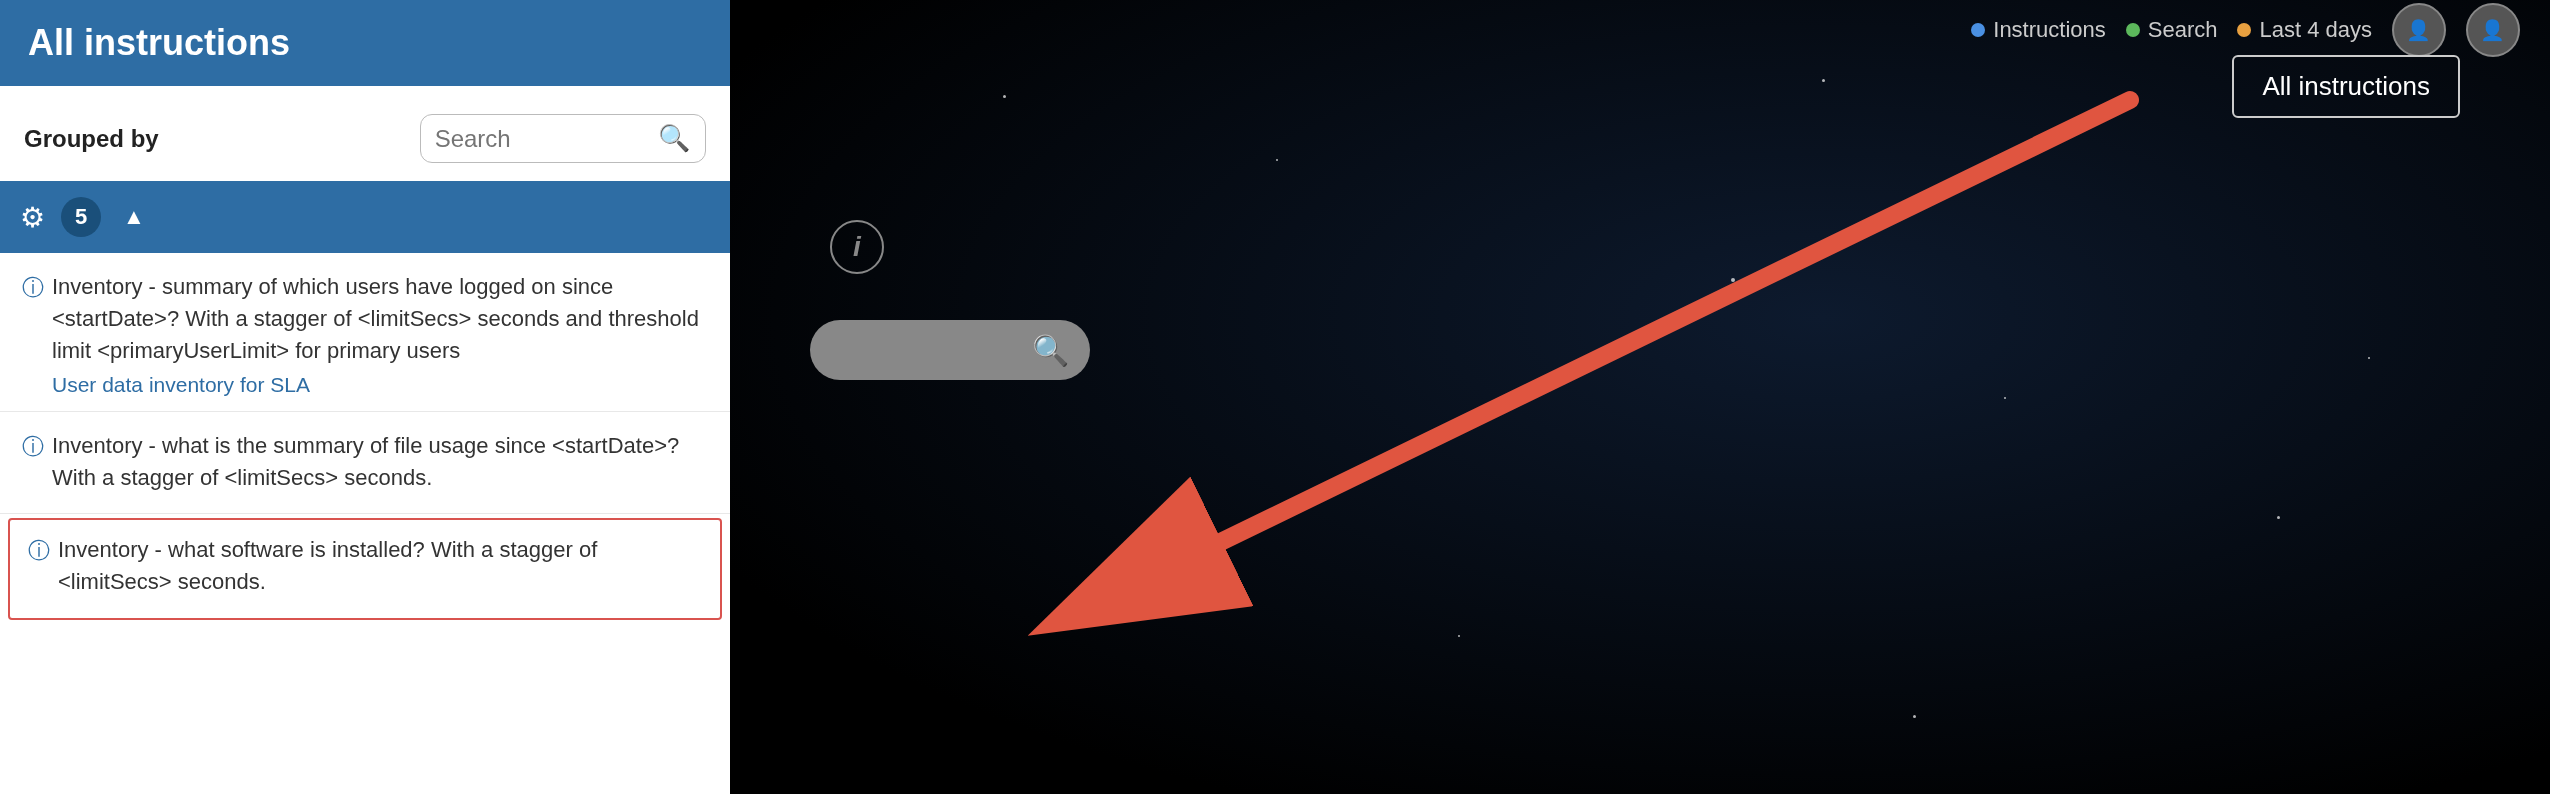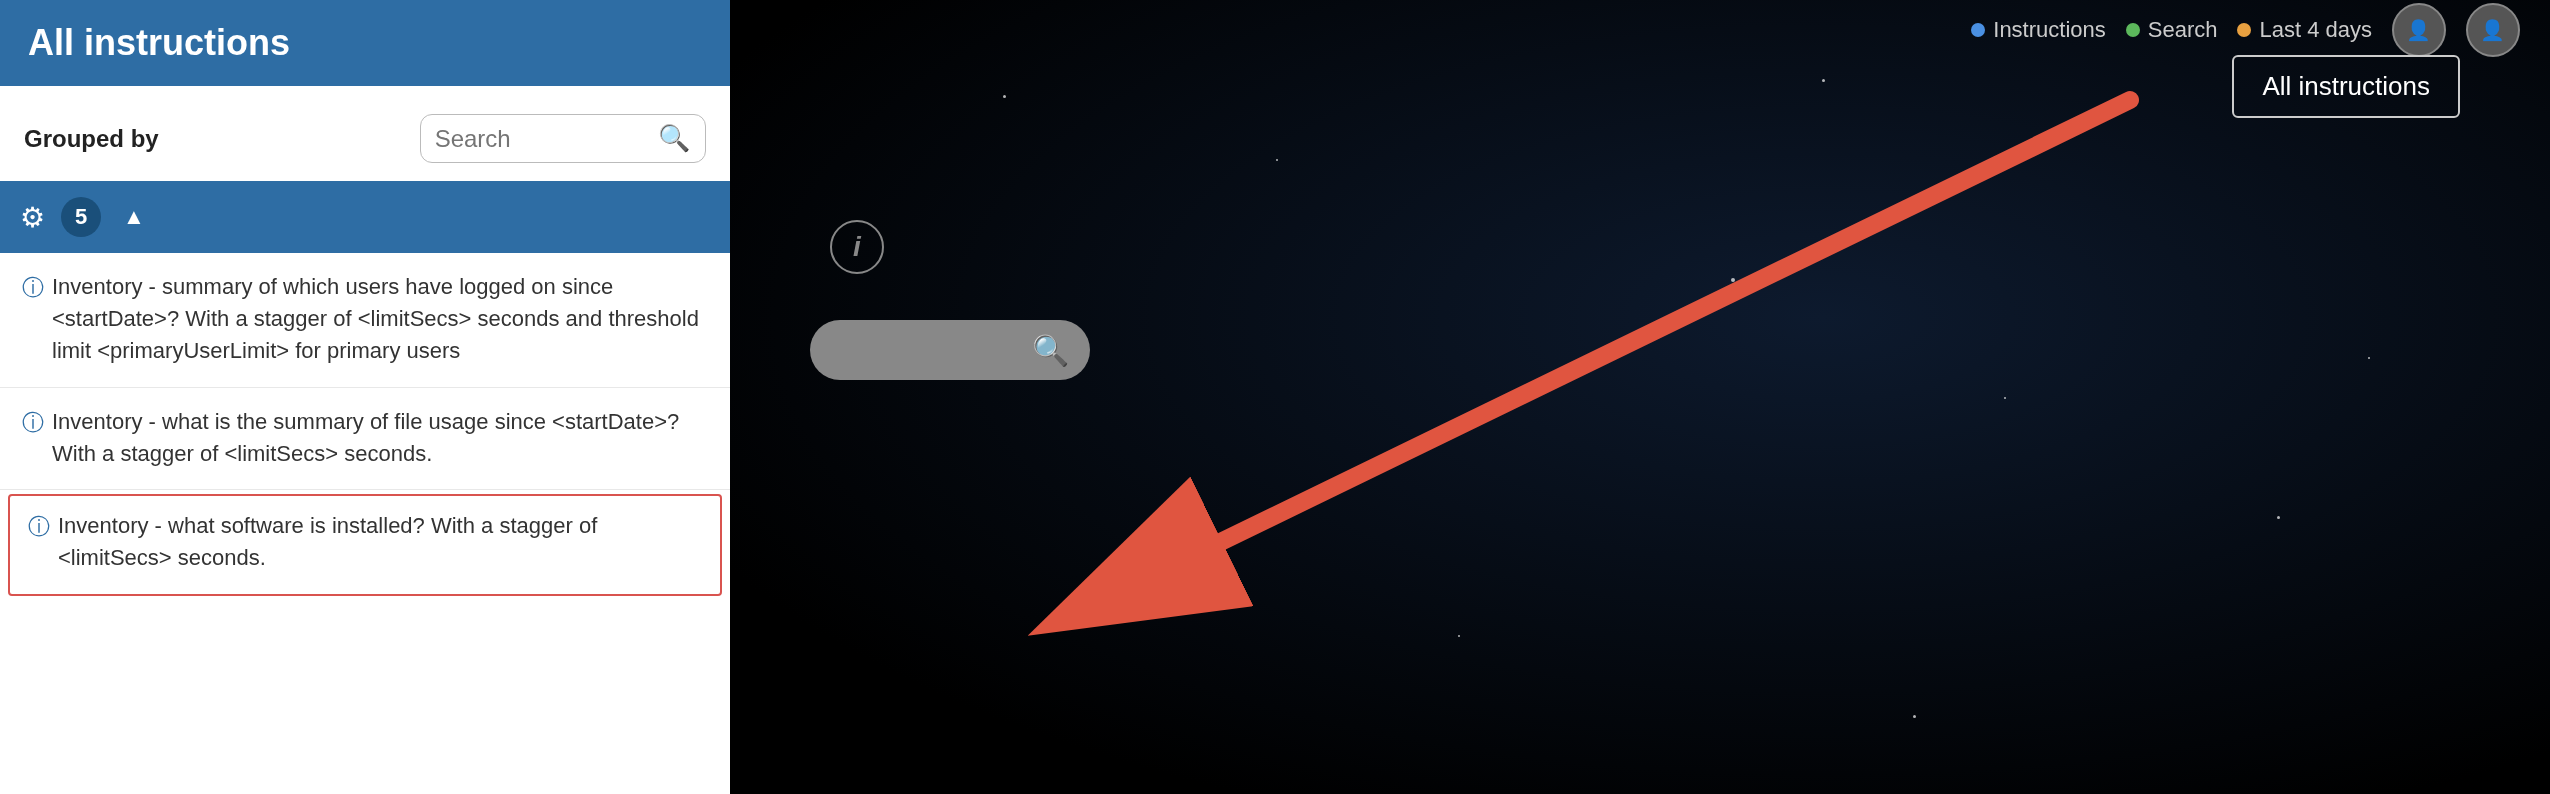--- a/index.html
+++ b/index.html
@@ -351,20 +351,21 @@
       <span class="group-header-icon">⚙</span>
       <div class="group-badge">5</div>
       <span class="group-chevron">▲</span>
     </div>
 
     <div class="instruction-item">
       <div class="instruction-title">
         <span class="instruction-icon">ⓘ</span>
         <span>Inventory - summary of which users have logged on since &lt;startDate&gt;? With a stagger of &lt;limitSecs&gt; seconds and threshold limit &lt;primaryUserLimit&gt; for primary users</span>
       </div>
+      <div class="instruction-subtitle">User data inventory for SLA</div>
     </div>
 
     <div class="instruction-item">
       <div class="instruction-title">
         <span class="instruction-icon">ⓘ</span>
         <span>Inventory - what is the summary of file usage since &lt;startDate&gt;? With a stagger of &lt;limitSecs&gt; seconds.</span>
       </div>
     </div>
 
     <div class="instruction-item highlighted">

